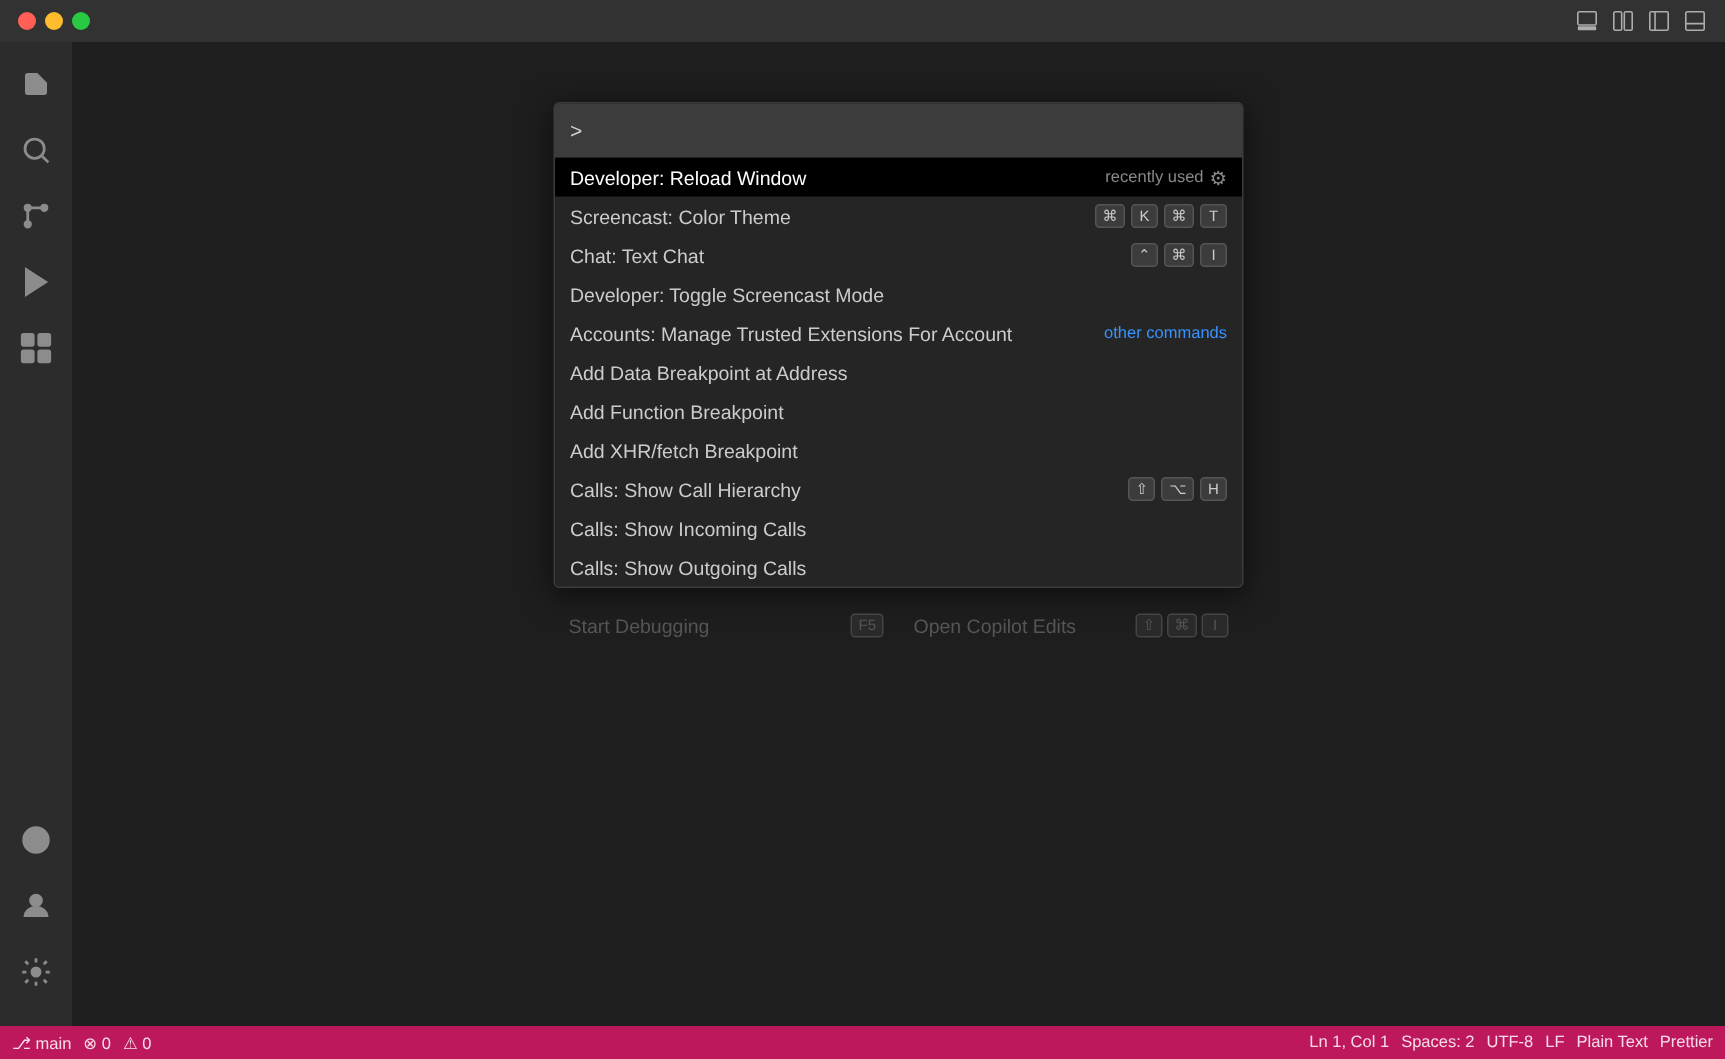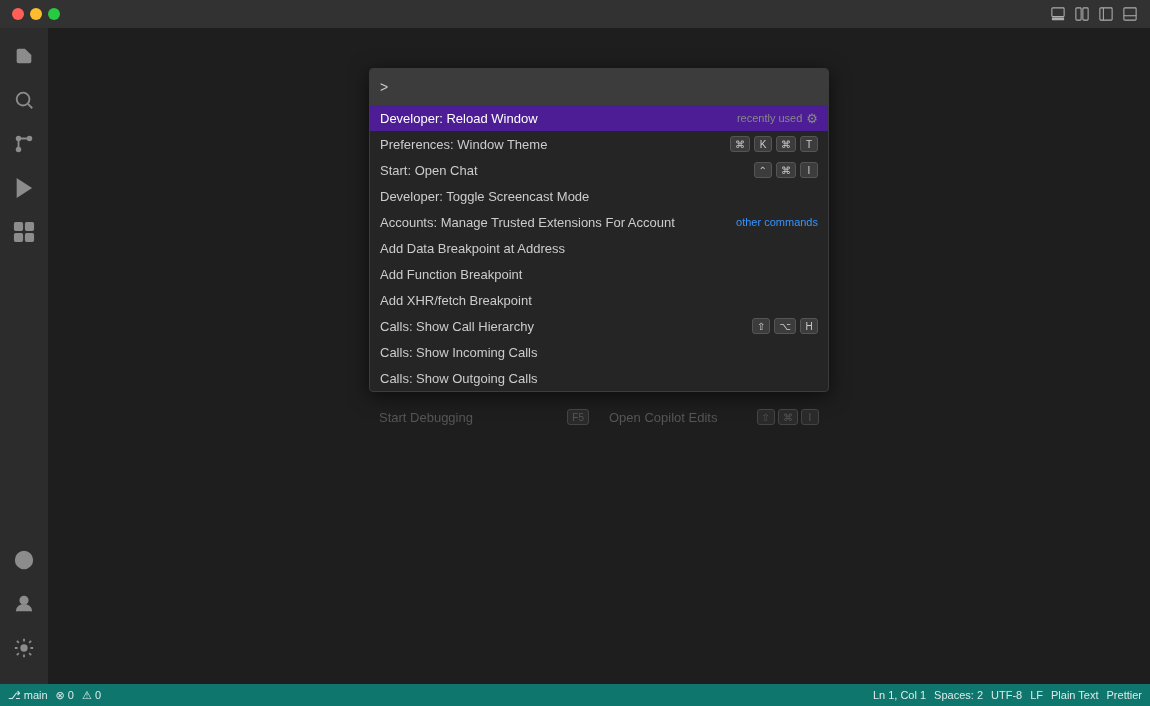--- a/index.html
+++ b/index.html
@@ -154,21 +154,21 @@
     }
     .palette-item {
       display: flex;
       align-items: center;
       justify-content: space-between;
       padding: 3px 10px;
       height: 26px;
       cursor: pointer;
     }
     .palette-item.selected {
-      background: #4c1d95;
+      background: #000000;
     }
     .palette-item-label {
       font-size: 13px;
       color: #cccccc;
       white-space: nowrap;
     }
     .palette-item.selected .palette-item-label {
       color: #ffffff;
     }
     .palette-item-right {
@@ -236,21 +236,21 @@
       font-size: 10px;
       color: #555555;
       min-width: 18px;
       height: 16px;
     }
 
     
     .status-bar {
       width: 100%;
       height: 22px;
-      background: #0f766e;
+      background: #be185d;
       display: flex;
       align-items: center;
       padding: 0 8px;
       gap: 8px;
     }
     .status-item {
       font-size: 11px;
       color: rgba(255,255,255,0.85);
       white-space: nowrap;
     }
@@ -369,30 +369,30 @@
 
           <div class="palette-list" id="palette-list">
           <div class="palette-item selected">
                 <span class="palette-item-label">Developer: Reload Window</span>
                 <div class="palette-item-right">
                   <span class="badge-recently">recently used</span>
                   <span class="gear-icon-badge">⚙</span>
                 </div>
               </div>
               <div class="palette-item">
-                <span class="palette-item-label">Preferences: Window Theme</span>
+                <span class="palette-item-label">Screencast: Color Theme</span>
                 <div class="palette-item-right">
                   <span class="kbd">⌘</span>
                   <span class="kbd">K</span>
                   <span class="kbd">⌘</span>
                   <span class="kbd">T</span>
                 </div>
               </div>
               <div class="palette-item">
-                <span class="palette-item-label">Start: Open Chat</span>
+                <span class="palette-item-label">Chat: Text Chat</span>
                 <div class="palette-item-right">
                   <span class="kbd">⌃</span>
                   <span class="kbd">⌘</span>
                   <span class="kbd">I</span>
                 </div>
               </div>
               <div class="palette-item">
                 <span class="palette-item-label">Developer: Toggle Screencast Mode</span>
                 <div class="palette-item-right"></div>
               </div>

